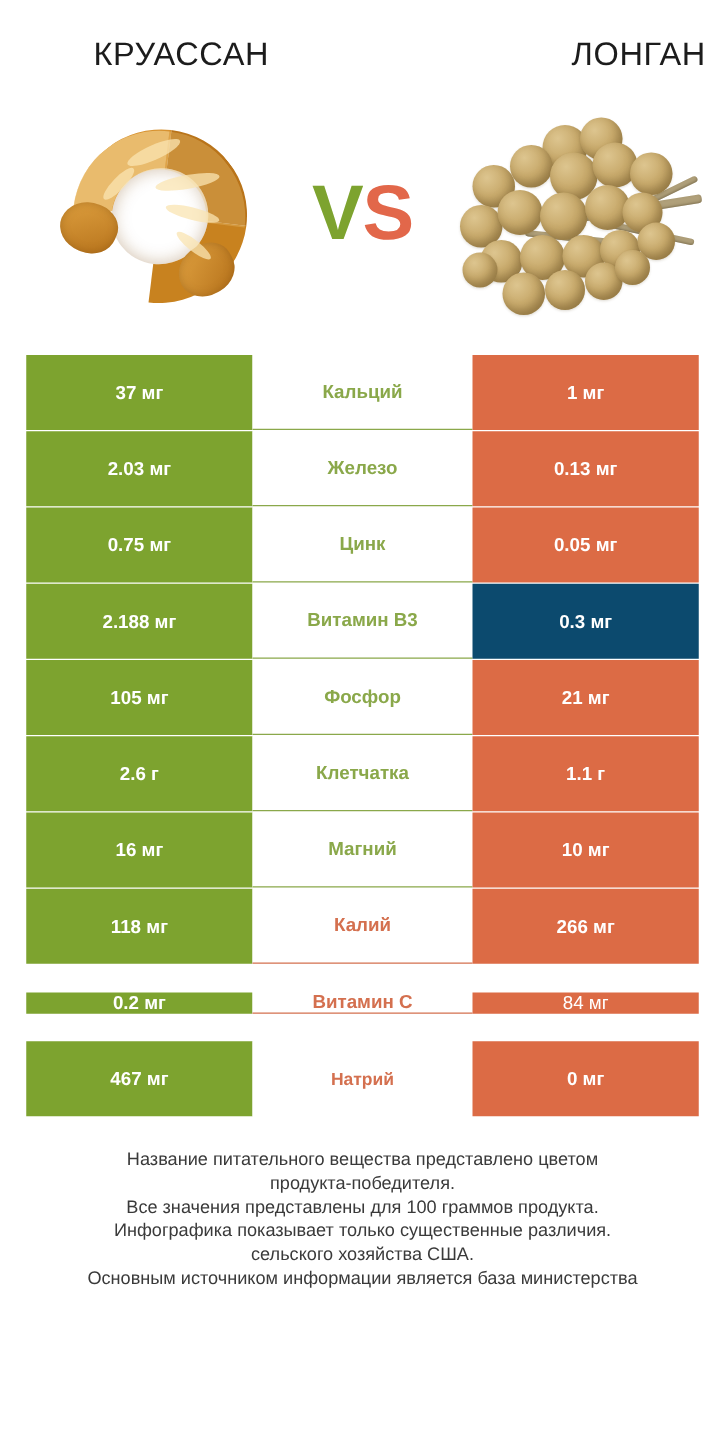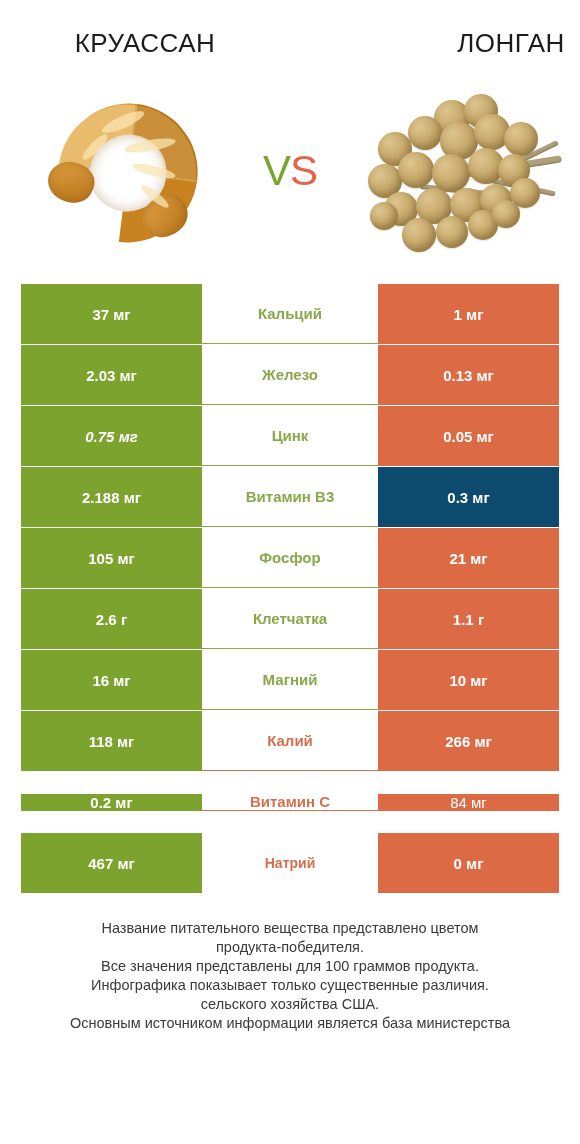--- a/index.html
+++ b/index.html
@@ -149,21 +149,21 @@
       <div class="cr-flake f1"></div>
       <div class="cr-flake f2"></div>
       <div class="cr-flake f3"></div>
       <div class="cr-flake f4"></div>
       <div class="cr-flake f5"></div>
     </div>
   </div>
 
   <div style="position:relative;width:112px;height:180px;">
     <div style="position:absolute;top:50%;left:50%;transform:translate(-50%,-52%);
-                font-size:42px;font-weight:400;letter-spacing:-1px;white-space:nowrap;">
+                font-size:62px;font-weight:700;letter-spacing:-1px;white-space:nowrap;">
       <span style="color:#7da32f;">V</span><span style="color:#e2674a;">S</span>
     </div>
   </div>
 
   <div class="hero-figure">
     <div class="longan">
       <div class="lg-branch b1"></div>
       <div class="lg-branch b2"></div>
       <div class="lg-branch b3"></div>
       <div class="lg-branch b4"></div>
@@ -200,21 +200,21 @@
       <div style="display: flex; align-items: center; justify-content: center; font-size: 15px; font-weight: bold; background: rgb(125, 163, 47); color: rgb(255, 255, 255); flex: 0 0 181px;">37 мг</div>
       <div style="display: flex; align-items: center; justify-content: center; font-size: 15px; font-weight: bold; background: rgb(255, 255, 255); color: rgb(138, 168, 74); flex: 1 1 auto; border-bottom: 1px solid rgb(138, 168, 74);">Кальций</div>
       <div style="display: flex; align-items: center; justify-content: center; font-size: 15px; font-weight: bold; background: rgb(220, 107, 69); color: rgb(255, 255, 255); flex: 0 0 181px;">1 мг</div>
     </div>
     <div style="display: flex; height: 60px; align-items: stretch; margin-bottom: 1px;">
       <div style="display: flex; align-items: center; justify-content: center; font-size: 15px; font-weight: bold; background: rgb(125, 163, 47); color: rgb(255, 255, 255); flex: 0 0 181px;">2.03 мг</div>
       <div style="display: flex; align-items: center; justify-content: center; font-size: 15px; font-weight: bold; background: rgb(255, 255, 255); color: rgb(138, 168, 74); flex: 1 1 auto; border-bottom: 1px solid rgb(138, 168, 74);">Железо</div>
       <div style="display: flex; align-items: center; justify-content: center; font-size: 15px; font-weight: bold; background: rgb(220, 107, 69); color: rgb(255, 255, 255); flex: 0 0 181px;">0.13 мг</div>
     </div>
     <div style="display: flex; height: 60px; align-items: stretch; margin-bottom: 1px;">
-      <div style="display: flex; align-items: center; justify-content: center; font-size: 15px; font-weight: bold; background: rgb(125, 163, 47); color: rgb(255, 255, 255); flex: 0 0 181px; font-style: italic;">0.75 мг</div>
+      <div style="display: flex; align-items: center; justify-content: center; font-size: 15px; font-weight: bold; background: rgb(125, 163, 47); color: rgb(255, 255, 255); flex: 0 0 181px;">0.75 мг</div>
       <div style="display: flex; align-items: center; justify-content: center; font-size: 15px; font-weight: bold; background: rgb(255, 255, 255); color: rgb(138, 168, 74); flex: 1 1 auto; border-bottom: 1px solid rgb(138, 168, 74);">Цинк</div>
       <div style="display: flex; align-items: center; justify-content: center; font-size: 15px; font-weight: bold; background: rgb(220, 107, 69); color: rgb(255, 255, 255); flex: 0 0 181px;">0.05 мг</div>
     </div>
     <div style="display: flex; height: 60px; align-items: stretch; margin-bottom: 1px;">
       <div style="display: flex; align-items: center; justify-content: center; font-size: 15px; font-weight: bold; background: rgb(125, 163, 47); color: rgb(255, 255, 255); flex: 0 0 181px;">2.188 мг</div>
       <div style="display: flex; align-items: center; justify-content: center; font-size: 15px; font-weight: bold; background: rgb(255, 255, 255); color: rgb(138, 168, 74); flex: 1 1 auto; border-bottom: 1px solid rgb(138, 168, 74);">Витамин B3</div>
       <div style="display: flex; align-items: center; justify-content: center; font-size: 15px; font-weight: bold; background: #0c4a6e; color: rgb(255, 255, 255); flex: 0 0 181px;">0.3 мг</div>
     </div>
     <div style="display: flex; height: 60px; align-items: stretch; margin-bottom: 1px;">
       <div style="display: flex; align-items: center; justify-content: center; font-size: 15px; font-weight: bold; background: rgb(125, 163, 47); color: rgb(255, 255, 255); flex: 0 0 181px;">105 мг</div>

